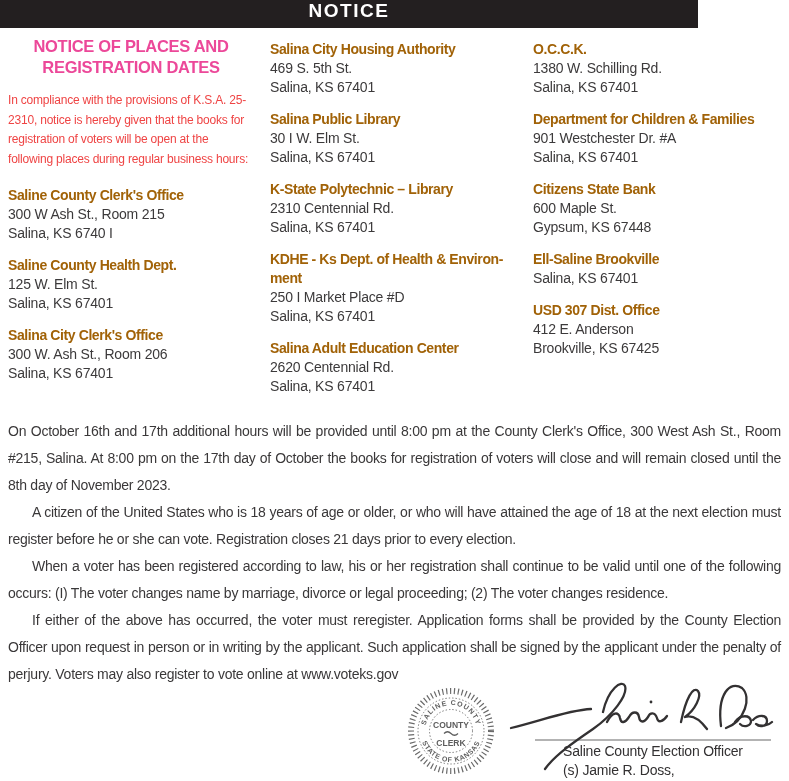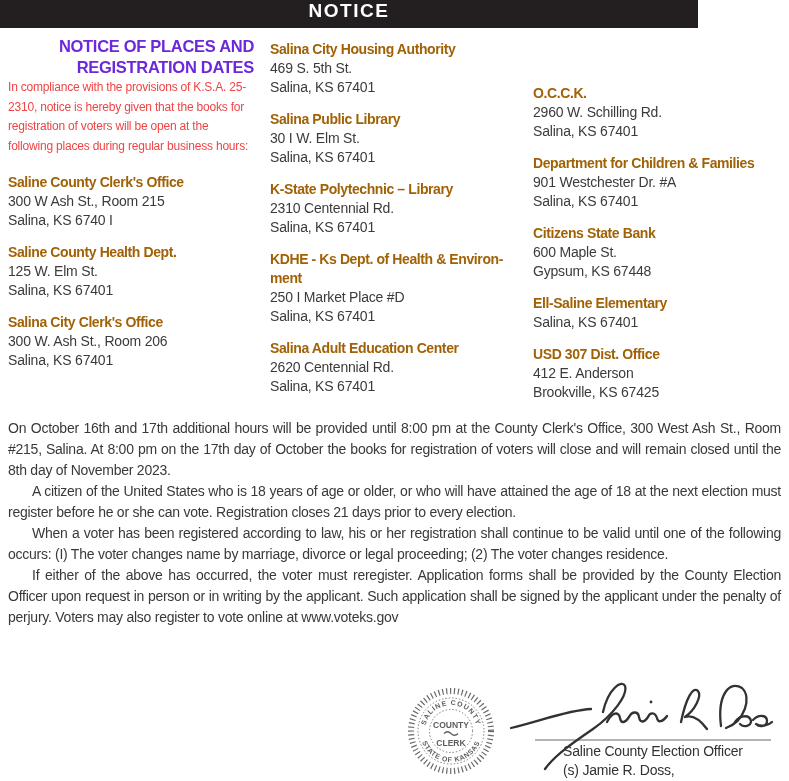--- a/index.html
+++ b/index.html
@@ -6,30 +6,30 @@
   .page{position:relative;width:789px;height:781px;background:#ffffff;overflow:hidden;
         font-family:"Liberation Sans",sans-serif;color:#3a3a3a;}
   
   .banner{position:absolute;left:0;top:0;width:698px;height:28px;background:#231f20;
           display:flex;align-items:flex-start;justify-content:center;}
   .banner-title{color:#fff;font-weight:700;font-size:19px;letter-spacing:1.5px;}
   
   .col{position:absolute;top:36px;}
   .col-left{left:8px;width:246px;}
   .col-mid{left:270px;top:40px;width:254px;}
-  .col-right{left:533px;top:40px;width:252px;margin-top:44px;}
-  .col-title{font-weight:700;font-size:16.5px;line-height:21px;color:#6d28d9;text-align:right;
-             white-space:pre-line;letter-spacing:-0.3px;}
+  .col-right{left:533px;top:40px;width:252px;}
+  .col-title{font-weight:700;font-size:16.5px;line-height:21px;color:#ec4899;text-align:center;
+             white-space:pre-line;letter-spacing:-0.3px;margin-bottom:13px;}
   .intro{font-size:12px;line-height:19.5px;letter-spacing:-0.2px;color:#ef4444;margin-bottom:17px;}
   .loc{margin-bottom:13px;}
   .loc-name{font-weight:700;font-size:14px;line-height:19px;color:#a16207;letter-spacing:-0.4px;
             white-space:pre-line;}
   .loc-line{font-size:14px;line-height:19px;letter-spacing:-0.2px;color:#3c3a3b;white-space:nowrap;}
   
-  .bodytext{position:absolute;left:8px;top:418px;width:773px;font-size:14px;line-height:21px;
+  .bodytext{position:absolute;left:8px;top:418px;width:773px;font-size:14px;line-height:27px;
             letter-spacing:-0.25px;color:#3a3839;text-align:justify;}
   .bodytext p{margin:0;}
   .bodytext p.indent{text-indent:24px;}
   .testimony{margin-top:9px !important;text-align:left;}
   
   .seal{position:absolute;left:405px;top:685px;width:92px;height:92px;}
   .sig-svg{position:absolute;left:505px;top:676px;width:272px;height:102px;pointer-events:none;}
   .sig-block{position:absolute;left:563px;top:742px;font-size:14px;line-height:19px;color:#333132;
              letter-spacing:-0.2px;}
 </style>
@@ -88,35 +88,35 @@
     <div class="loc">
       <div class="loc-name">Salina Adult Education Center</div>
       <div class="loc-line">2620 Centennial Rd.</div>
       <div class="loc-line">Salina, KS 67401</div>
     </div>
   </div>
 
   <div class="col col-right">
     <div class="loc">
       <div class="loc-name">O.C.C.K.</div>
-      <div class="loc-line">2960 W. Schilling Rd.</div>
+      <div class="loc-line">1380 W. Schilling Rd.</div>
       <div class="loc-line">Salina, KS 67401</div>
     </div>
     <div class="loc">
       <div class="loc-name">Department for Children &amp; Families</div>
       <div class="loc-line">901 Westchester Dr. #A</div>
       <div class="loc-line">Salina, KS 67401</div>
     </div>
     <div class="loc">
       <div class="loc-name">Citizens State Bank</div>
       <div class="loc-line">600 Maple St.</div>
       <div class="loc-line">Gypsum, KS 67448</div>
     </div>
     <div class="loc">
-      <div class="loc-name">Ell-Saline Elementary</div>
+      <div class="loc-name">Ell-Saline Brookville</div>
       <div class="loc-line">Salina, KS 67401</div>
     </div>
     <div class="loc">
       <div class="loc-name">USD 307 Dist. Office</div>
       <div class="loc-line">412 E. Anderson</div>
       <div class="loc-line">Brookville, KS 67425</div>
     </div>
   </div>
 
   <div class="bodytext">

